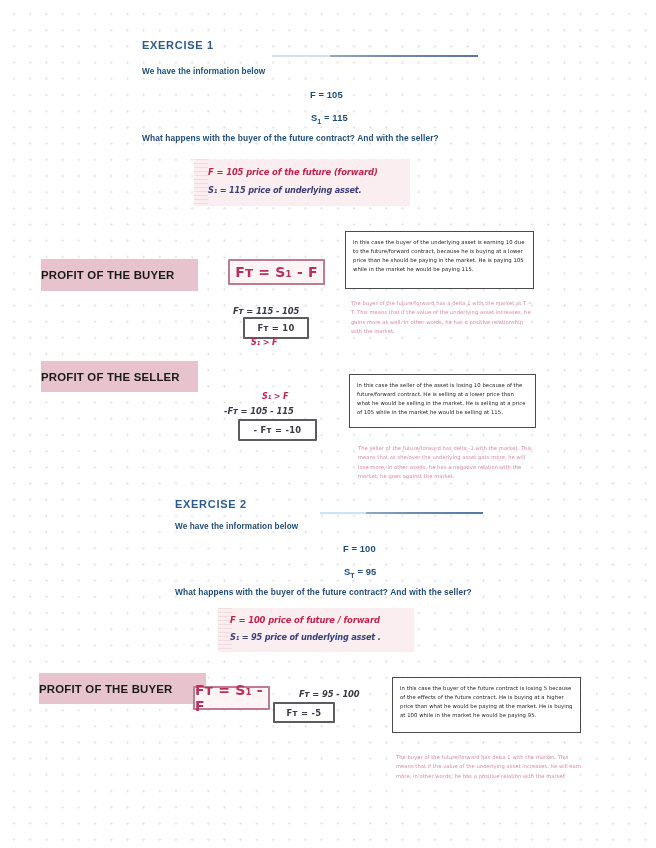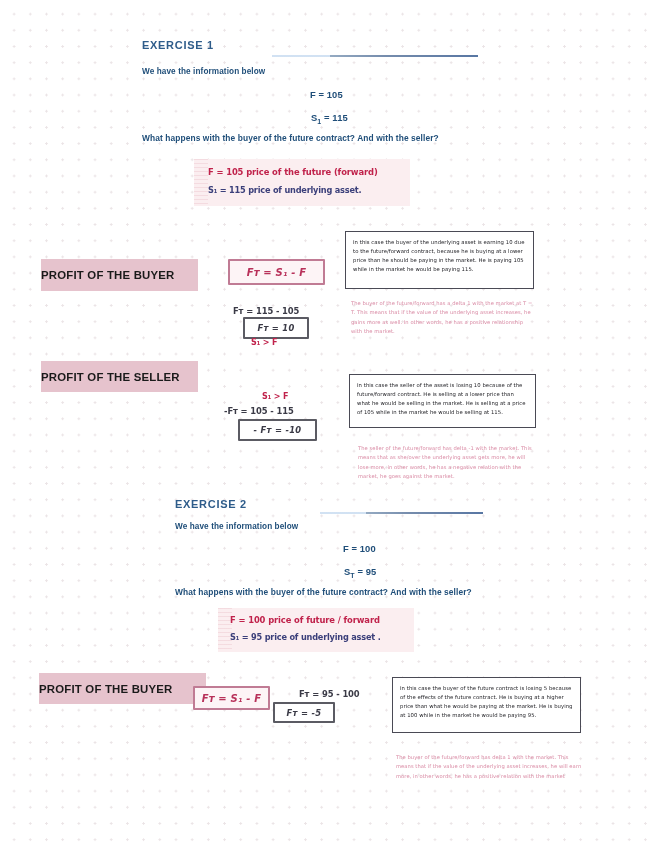--- a/index.html
+++ b/index.html
@@ -99,20 +99,21 @@
     background: repeating-linear-gradient(
       to bottom,
       #f3d9de 0px, #f3d9de 1px, transparent 1px, transparent 4px);
     opacity: 0.9;
   }
 
   .hw {
     position: absolute;
     font-family: "DejaVu Sans", sans-serif;
     white-space: nowrap;
+    font-style: italic;
     font-weight: bold;
     text-align: center;
   }
   .hw-red {
     color: #c0224b;
     font-size: 8.4px;
     letter-spacing: -0.1px;
   }
   .hw-blue {
     color: #3b3f7a;
@@ -130,38 +131,36 @@
     position: absolute;
     border: 2.4px solid #c07b94;
     background: #fdf4f6;
     display: flex;
     align-items: center;
     justify-content: center;
     border-radius: 1px;
   }
   .formula-pink span {
     font-family: "DejaVu Sans", sans-serif;
-    font-style: italic;
-    font-weight: bold;
-    font-size: 10px;
+    font-weight: bold;
+    font-size: 14px;
     color: #b8315a;
     letter-spacing: 0.2px;
   }
   .formula-gray {
     position: absolute;
     border: 2.1px solid #5b5b63;
     background: #ffffff;
     display: flex;
     align-items: center;
     justify-content: center;
     border-radius: 1px;
   }
   .formula-gray span {
     font-family: "DejaVu Sans", sans-serif;
-    font-style: italic;
     font-weight: bold;
     font-size: 8.4px;
     color: #3a3a46;
     letter-spacing: 0.3px;
     text-align: right;
   }
 
   
   .expl-box {
     position: absolute;

